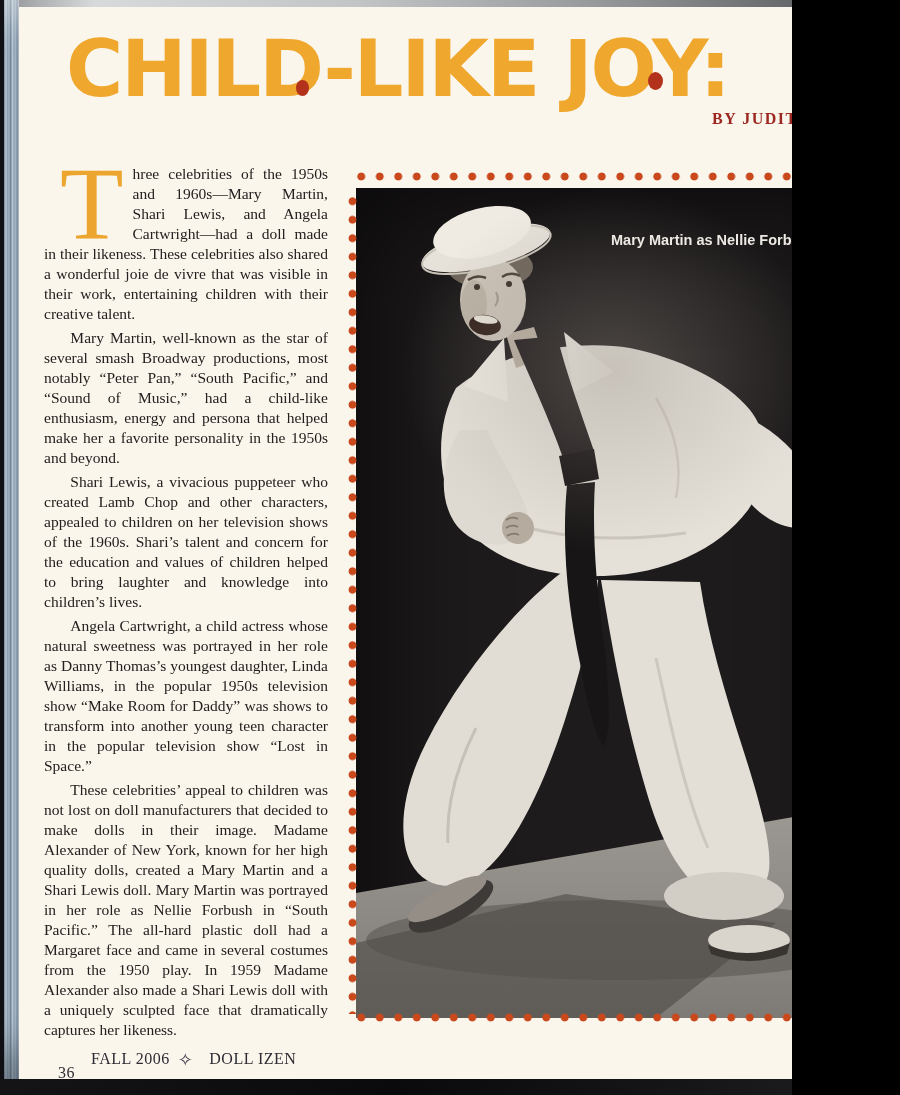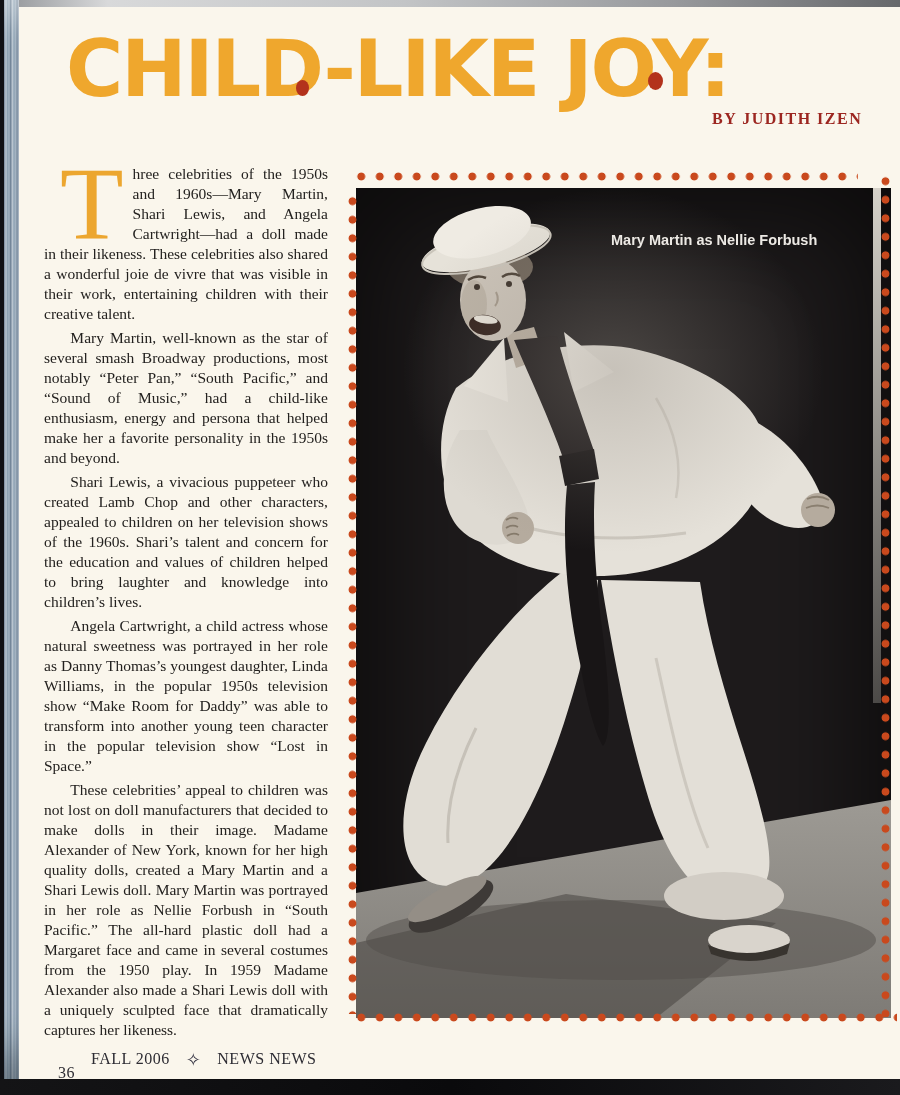--- a/index.html
+++ b/index.html
@@ -4,21 +4,21 @@
 <style>
   :root{
     --title-orange:#efa72d;
     --subtitle-orange:#df6530;
     --byline-red:#9c2620;
     --dot-orange:#c9491d;
     --page-cream:#faf6ec;
     --dropcap-orange:#eca62f;
   }
   html,body{margin:0;padding:0;background:#000;}
-  .stage{position:relative;width:900px;height:1095px;overflow:hidden;background:#0b0b0d;
+  .stage{position:relative;width:792px;height:1095px;overflow:hidden;background:#0b0b0d;
          font-family:"Liberation Serif",serif;}
   .page{position:absolute;inset:0;background:var(--page-cream);}
 
   
   .edge-top{position:absolute;left:0;top:0;width:100%;height:7px;
     background:linear-gradient(90deg,#8f9296 0%,#d8d9da 12%,#c2c4c6 45%,#97999c 75%,#66686b 100%);}
   .edge-left-black{position:absolute;left:0;top:0;width:4px;height:100%;background:#101014;}
   .page-stack{position:absolute;left:4px;top:0;width:15px;height:1080px;
     background:repeating-linear-gradient(90deg,#74879b 0px,#bcc8d3 2px,#90a4b6 3.5px,#a7b6c4 5px,#7d91a4 6.5px);
     box-shadow:inset 0 40px 30px -20px rgba(255,255,255,.35), inset 0 -60px 40px -30px rgba(40,50,60,.45);}
@@ -68,41 +68,41 @@
     background-size:9px 18.5px;}
   .dots-top{left:352px;top:172px;width:506px;}
   .dots-left{left:348px;top:192px;height:822px;}
   .dots-bottom{left:352px;top:1013px;width:545px;}
   .dots-right{left:881px;top:172px;height:845px;}
 
   
   .footer{position:absolute;left:58px;top:1036px;display:flex;align-items:center;
     font-size:16px;letter-spacing:.5px;color:#2d2c33;}
   .footer .pageno{margin-right:16px;margin-top:28px;}
-  .footer .issue{margin-right:16px;}
+  .footer .issue{margin-right:8px;}
   .footer .star{font-family:"DejaVu Sans",sans-serif;font-size:18px;color:#2e2d3d;margin-right:16px;}
 </style>
 </head>
 <body>
 
 <div class="stage">
   <div class="page"></div>
 
   <div class="title">CHILD-LIKE JOY:</div>
   <div class="title-dot d1"></div>
   <div class="title-dot d2"></div>
   <div class="byline">BY JUDITH IZEN</div>
 
   <div class="column">
     <span class="dropcap">T</span>
     <div>
         <p class="para first"><span>hree celebrities of the 1950s and 1960s—Mary Martin, Shari Lewis, and Angela Cartwright—had a doll made in their likeness. These celebrities also shared a wonderful joie de vivre that was visible in their work, entertaining children with their creative talent.</span></p>
         <p class="para"><span>Mary Martin, well-known as the star of several smash Broadway productions, most notably “Peter Pan,” “South Pacific,” and “Sound of Music,” had a child-like enthusiasm, energy and persona that helped make her a favorite personality in the 1950s and beyond.</span></p>
         <p class="para"><span>Shari Lewis, a vivacious puppeteer who created </span><span class="italic">Lamb Chop</span><span> and other characters, appealed to children on her television shows of the 1960s. Shari’s talent and concern for the education and values of children helped to bring laughter and knowledge into children’s lives.</span></p>
-        <p class="para"><span>Angela Cartwright, a child actress whose natural sweetness was portrayed in her role as Danny Thomas’s youngest daughter, Linda Williams, in the popular 1950s television show “Make Room for Daddy” was able to transform into another young teen character in the popular television show “Lost in Space.”</span></p>
+        <p class="para"><span>Angela Cartwright, a child actress whose natural sweetness was portrayed in her role as Danny Thomas’s youngest daughter, Linda Williams, in the popular 1950s television show “Make Room for Daddy” was shows to transform into another young teen character in the popular television show “Lost in Space.”</span></p>
         <p class="para"><span>These celebrities’ appeal to children was not lost on doll manufacturers that decided to make dolls in their image. Madame Alexander of New York, known for her high quality dolls, created a </span><span class="italic">Mary Martin</span><span> and a </span><span class="italic">Shari Lewis</span><span> doll. </span><span class="italic">Mary Martin</span><span> was portrayed in her role as Nellie Forbush in “South Pacific.” The all-hard plastic doll had a </span><span class="italic">Margaret</span><span> face and came in several costumes from the 1950 play. In 1959 Madame Alexander also made a </span><span class="italic">Shari Lewis</span><span> doll with a uniquely sculpted face that dramatically captures her likeness.</span></p>
       </div>
   </div>
 
   <div class="photo">
     <svg viewBox="0 0 535 830" width="535" height="830">
       <defs>
         <linearGradient id="fg" x1="0" y1="0" x2="0" y2="1">
           <stop offset="0" stop-color="#9d9a94"></stop>
           <stop offset="1" stop-color="#7e7b76"></stop>
@@ -172,20 +172,20 @@
 
   <div class="dots-h dots-top"></div>
   <div class="dots-v dots-left"></div>
   <div class="dots-h dots-bottom"></div>
   <div class="dots-v dots-right"></div>
 
   <div class="footer">
     <span class="pageno">36</span>
     <span class="issue">FALL 2006</span>
     <span class="star">✧</span>
-    <span class="pub">NEWS NEWS</span>
+    <span class="pub">DOLL IZEN</span>
   </div>
 
   <div class="edge-top"></div>
   <div class="edge-left-black"></div>
   <div class="page-stack"></div>
   <div class="edge-bottom"></div>
 </div>
 
 </body></html>

